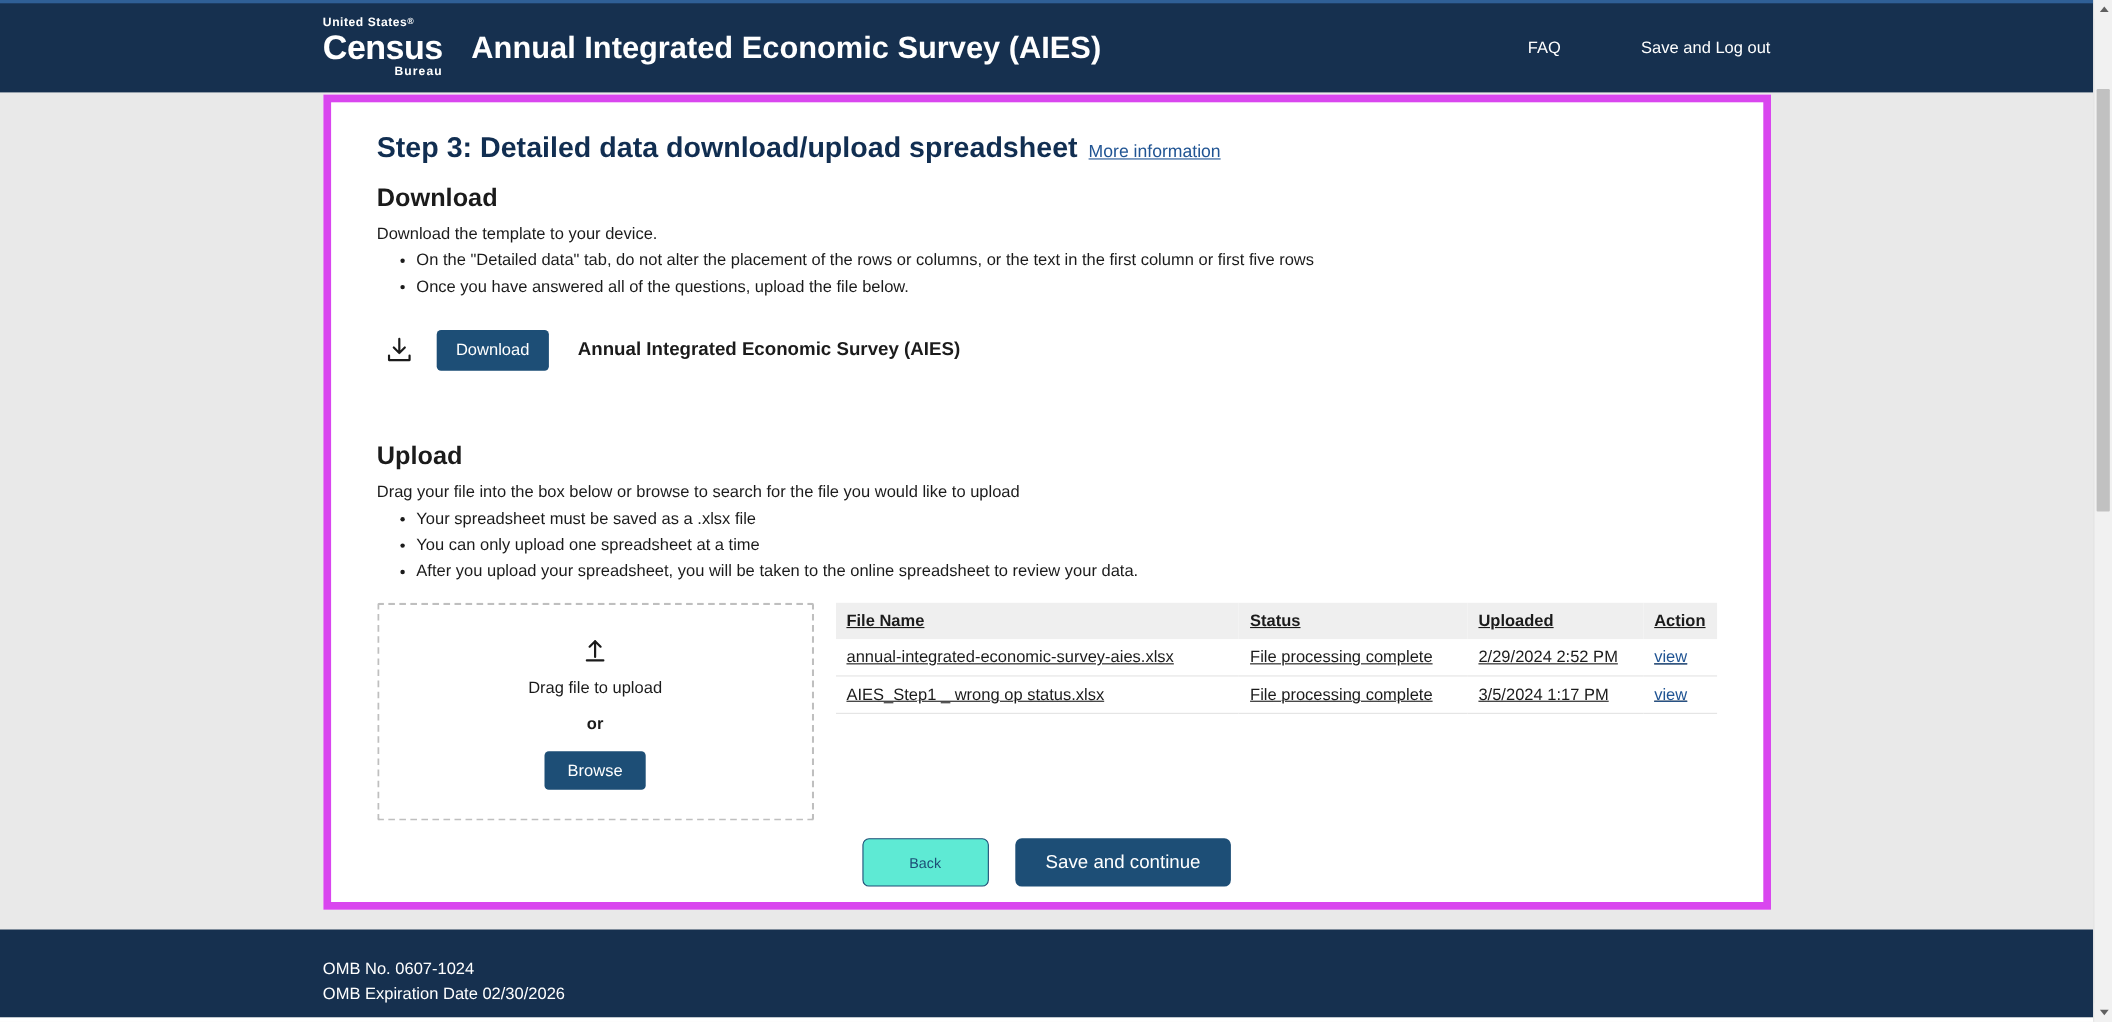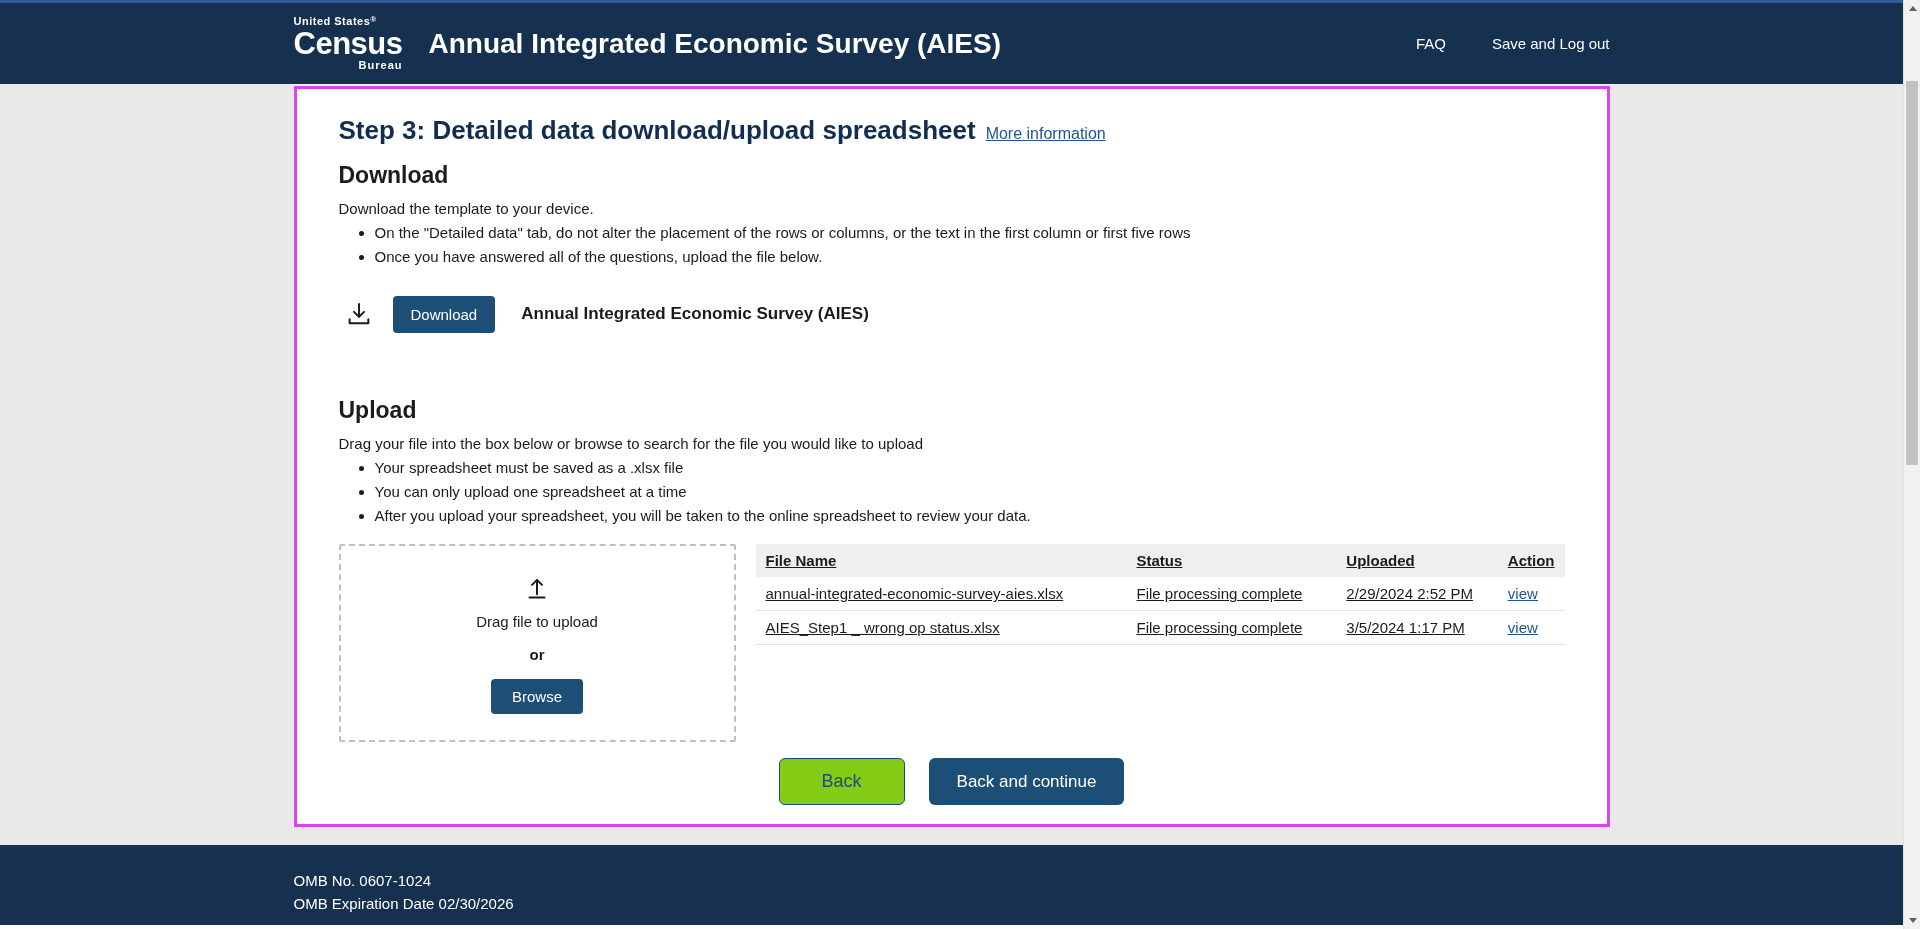--- a/index.html
+++ b/index.html
@@ -15,26 +15,26 @@
 
   
   .topbar { height:84px; background:#16304f; border-top:3px solid #2f5f96; }
   .topbar .container { display:flex; align-items:center; height:100%; }
   .logo { color:#fff; line-height:1; margin-right:26px; min-width:108px; }
   .logo-top { font-size:11px; letter-spacing:0.5px; font-weight:bold; }
   .logo-top .reg { font-size:8px; vertical-align:top; }
   .logo-main { font-size:31px; font-weight:bold; letter-spacing:-0.5px; margin-top:1px; }
   .logo-sub { font-size:11px; font-weight:bold; text-align:right; margin-top:1px; letter-spacing:1px; }
   .app-title { color:#fff; font-size:28px; font-weight:bold; flex:0 0 auto; }
-  .top-nav { margin-left:auto; display:flex; gap:46px; align-items:center; }
+  .top-nav { margin-left:auto; display:flex; gap:73px; align-items:center; }
   .top-nav a { color:#fff; font-size:15px; text-decoration:none; cursor:pointer; }
 
   
   .card {
-    background:#fff; border:3px solid #d946ef;
+    background:#fff; border:7px solid #d946ef;
     margin-top:2px; height:741px;
     padding:26px 42px 0 42px;
   }
   .step-row { display:flex; align-items:baseline; gap:10px; }
   .step-title { font-size:26px; font-weight:bold; color:#112e51; }
   .link { color:#205493; text-decoration:underline; cursor:pointer; font-size:16px; }
   .section-h { font-size:23px; font-weight:bold; color:#1b1b1b; margin-top:16px; }
   .body-text { font-size:15px; margin-top:11px; }
   ul.bullets { margin:4px 0 0 36px; }
   ul.bullets li { font-size:15px; line-height:1.62; }
@@ -66,22 +66,22 @@
     padding:8px 10px; color:#1b1b1b;
   }
   table.files td {
     font-size:15px; padding:8px 10px; border-bottom:1px solid #e3e3e3;
   }
   .col-name { width:46%; } .col-status { width:26%; } .col-up { width:20%; } .col-action { width:8%; }
   td .view-link { font-size:15px; }
 
   .actions-row { display:flex; justify-content:center; gap:24px; margin-top:16px; }
   .btn-back {
-    background:#84cc16; color:#1d4e76; border:1px solid #1d4e76;
-    border-radius:6px; font-size:18px; padding:12px 42px;
+    background:#5eead4; color:#1d4e76; border:1px solid #1d4e76;
+    border-radius:6px; font-size:13px; padding:12px 42px;
   }
   .btn-save { border-radius:6px; font-size:17px; padding:12px 28px; }
 
   
   .footer { background:#16304f; height:80px; margin-top:18px; color:#fff; }
   .footer .container { display:flex; align-items:center; height:100%;margin-top:16px; }
   .omb { font-size:15px; line-height:1.55; padding-top:14px; }
   .footer-links { margin-left:auto; display:flex; gap:20px; align-items:center; padding-top:10px; }
   .footer-links a { color:#fff; font-size:15px; text-decoration:none; cursor:pointer; display:inline-flex; align-items:flex-start; gap:2px; }
   .ext-icon { margin-top:1px; }
@@ -189,21 +189,21 @@
                 <td>3/5/2024 1:17 PM</td>
                 <td><a class="link view-link">view</a></td>
               </tr>
             </tbody>
           </table>
         </div>
       </div>
 
       <div class="actions-row">
         <button class="btn btn-back">Back</button>
-        <button class="btn btn-navy btn-save">Back and continue</button>
+        <button class="btn btn-navy btn-save">Save and continue</button>
       </div>
 
     </div>
   </div>
 
   <div class="footer">
     <div class="container">
       <div class="omb">
         <div>OMB No. 0607-1024</div>
         <div>OMB Expiration Date 02/30/2026</div>

